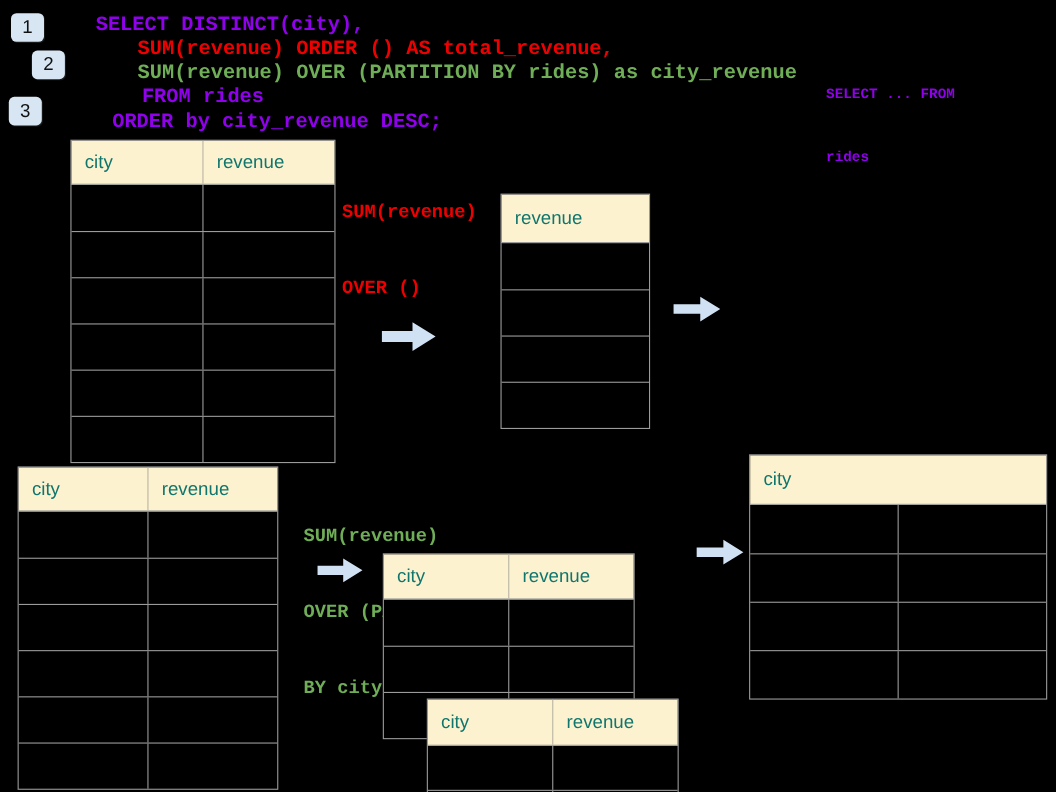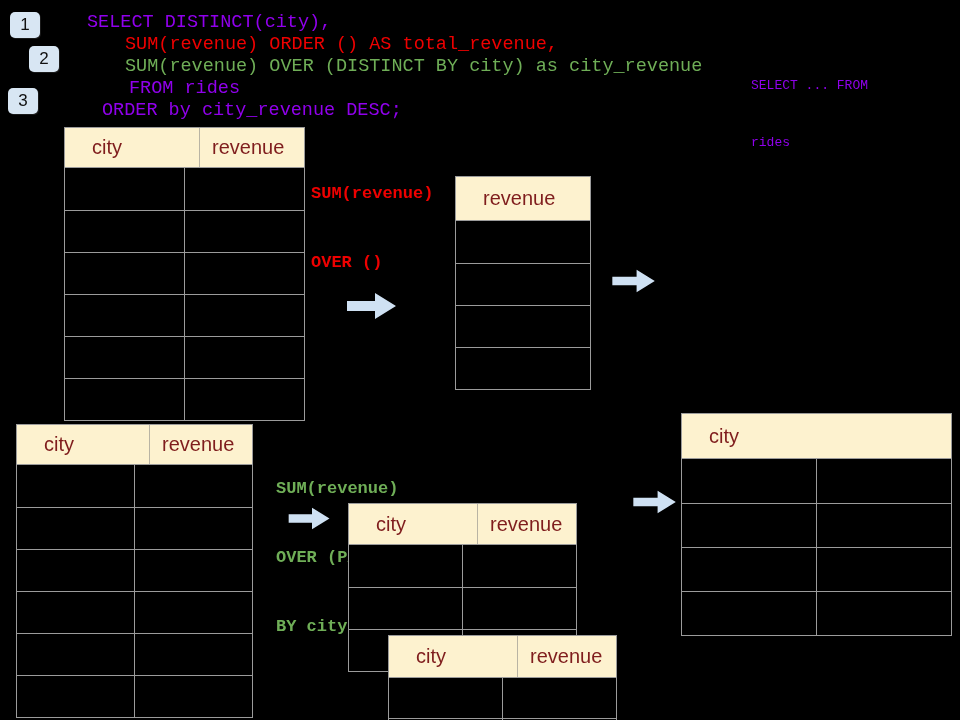--- a/index.html
+++ b/index.html
@@ -1,39 +1,39 @@
 <!DOCTYPE html>
 <html><head>
 <meta charset="utf-8">
 <style>
   html,body{margin:0;padding:0;background:#000;}
   body{width:960px;height:720px;overflow:hidden;position:relative;
        font-family:"Liberation Sans",sans-serif;}
 
   
   .code{position:absolute;font-family:"Liberation Mono","DejaVu Sans Mono",monospace;
-        font-weight:normal;font-size:18.5px;white-space:pre;line-height:22px;}
+        font-weight:bold;font-size:18.5px;white-space:pre;line-height:22px;}
   .code.small{font-size:13px;line-height:19px;}
   .lbl{position:absolute;font-family:"Liberation Mono","DejaVu Sans Mono",monospace;
        font-weight:bold;font-size:17px;white-space:pre;line-height:23px;}
   .purple{color:#9000ec;}
   .red{color:#ee0000;}
   .green{color:#6fae57;}
 
   
   .badge{position:absolute;width:30px;height:26px;background:#d8e6f3;
          border-radius:5px;color:#111;font-size:17px;display:flex;
          align-items:center;justify-content:center;box-shadow:1px 1px 0 #1a1a1a;}
 
   
   .tbl{position:absolute;border:1px solid #9b9b9b;background:#000;box-sizing:border-box;}
   .tbl .hdr{display:flex;background:#fdf2cf;height:var(--hh);
             border-bottom:1px solid #9b9b9b;}
   .tbl .th{flex:1;display:flex;align-items:center;padding-left:12px;
-           font-size:20px;color:#7f1d1d;box-sizing:border-box;margin-left:15px;}
+           font-size:17px;color:#0f766e;box-sizing:border-box;}
   .tbl .th + .th{border-left:1px solid #b9b4a4;}
   .tbl .tr{display:flex;height:var(--rh);box-sizing:border-box;}
   .tbl .tr + .tr{border-top:1px solid #9b9b9b;}
   .tbl .td{flex:1;box-sizing:border-box;}
   .tbl .td + .td{border-left:1px solid #9b9b9b;}
   .z1{z-index:1;} .z2{z-index:2;}
 
   .arrow{position:absolute;}
 </style>
 </head>
@@ -44,21 +44,21 @@
   </div>
 <div class="badge" style="left:29px;top:46px;">
     <span>2</span>
   </div>
 <div class="badge" style="left:8px;top:88px;">
     <span>3</span>
   </div>
 
 <div class="code purple" style="left:87px;top:12px;">SELECT DISTINCT(city),</div>
 <div class="code red" style="left:125px;top:34px;">SUM(revenue) ORDER () AS total_revenue,</div>
-<div class="code green" style="left:125px;top:56px;">SUM(revenue) OVER (DISTINCT BY city) as city_revenue</div>
+<div class="code green" style="left:125px;top:56px;">SUM(revenue) OVER (PARTITION BY rides) as city_revenue</div>
 <div class="code purple" style="left:129px;top:78px;">FROM rides</div>
 <div class="code purple" style="left:102px;top:100px;">ORDER by city_revenue DESC;</div>
 
 <div class="code small purple" style="left:751px;top:38px;">
   <div>SELECT ... FROM</div>
   <div>rides</div>
 </div>
 
 <div class="lbl red" style="left:311px;top:136px;">
   <div>SUM(revenue)</div>

